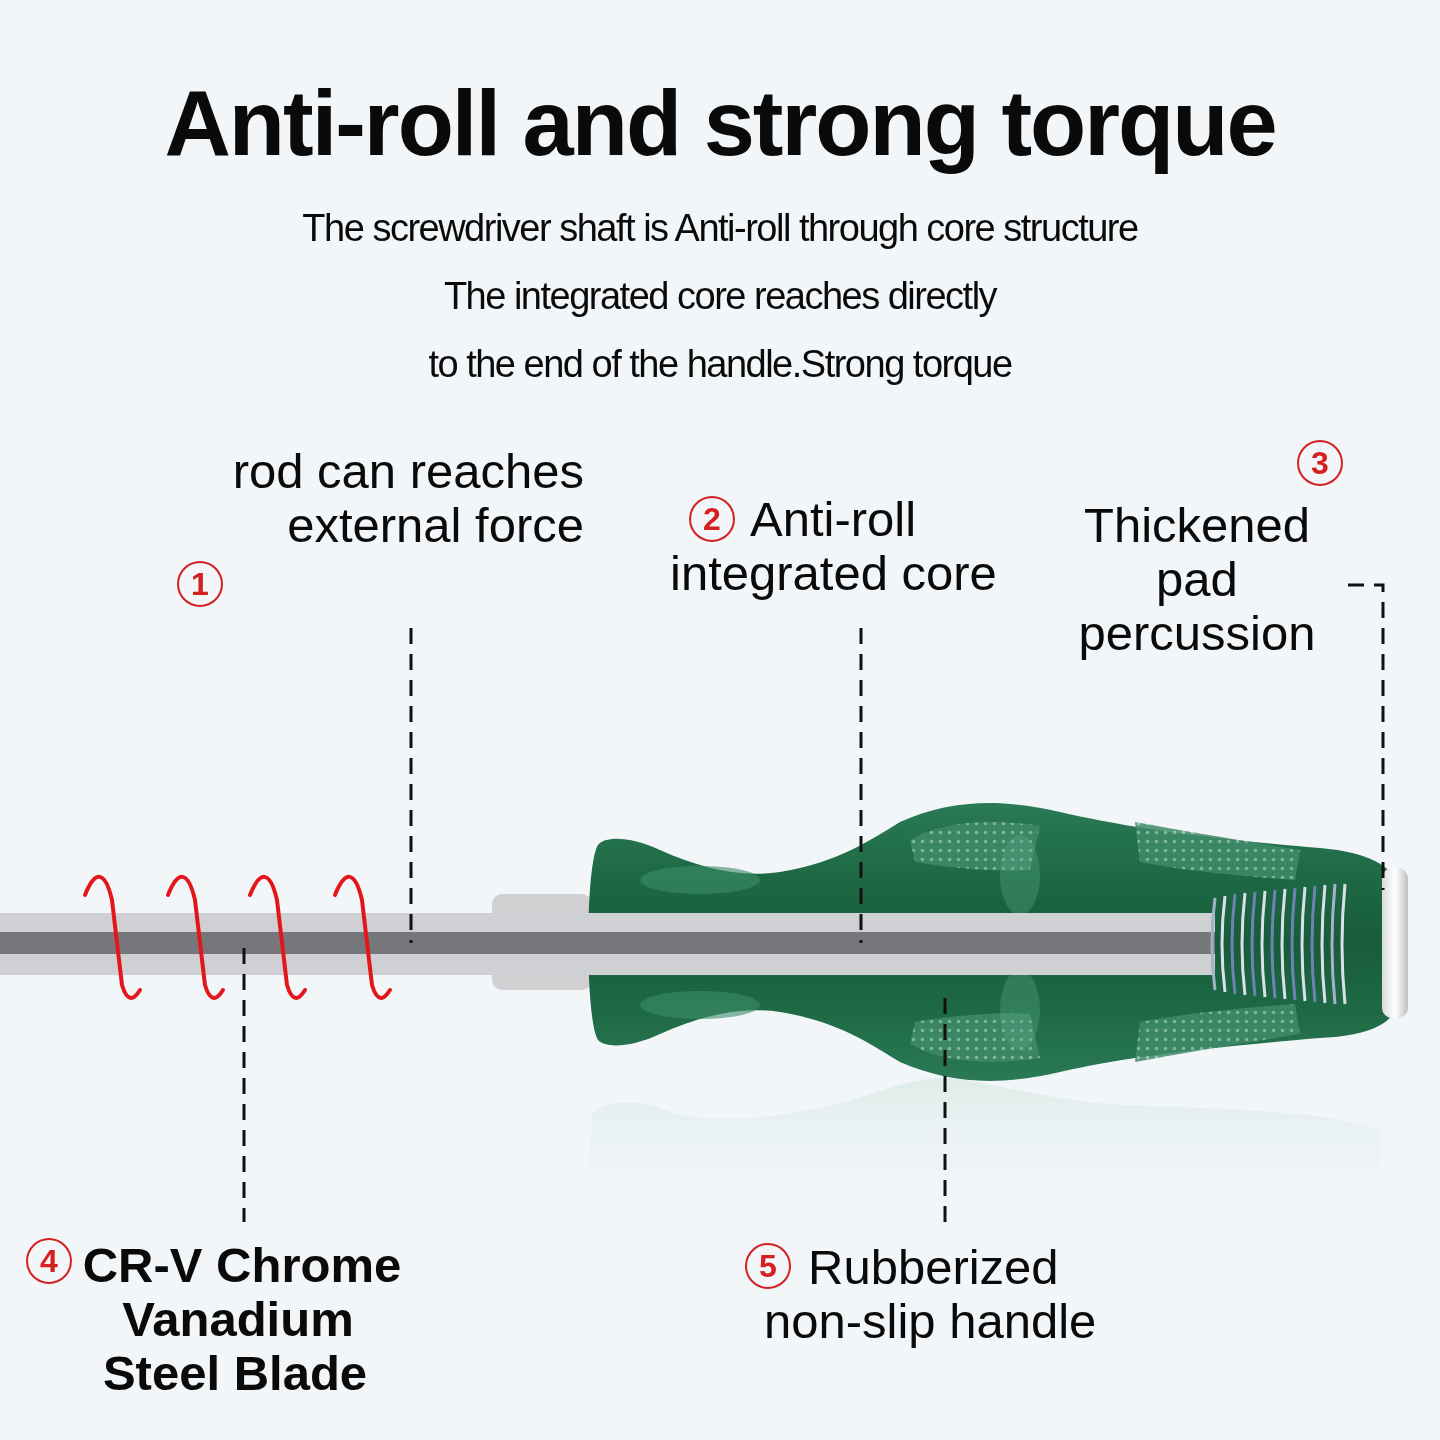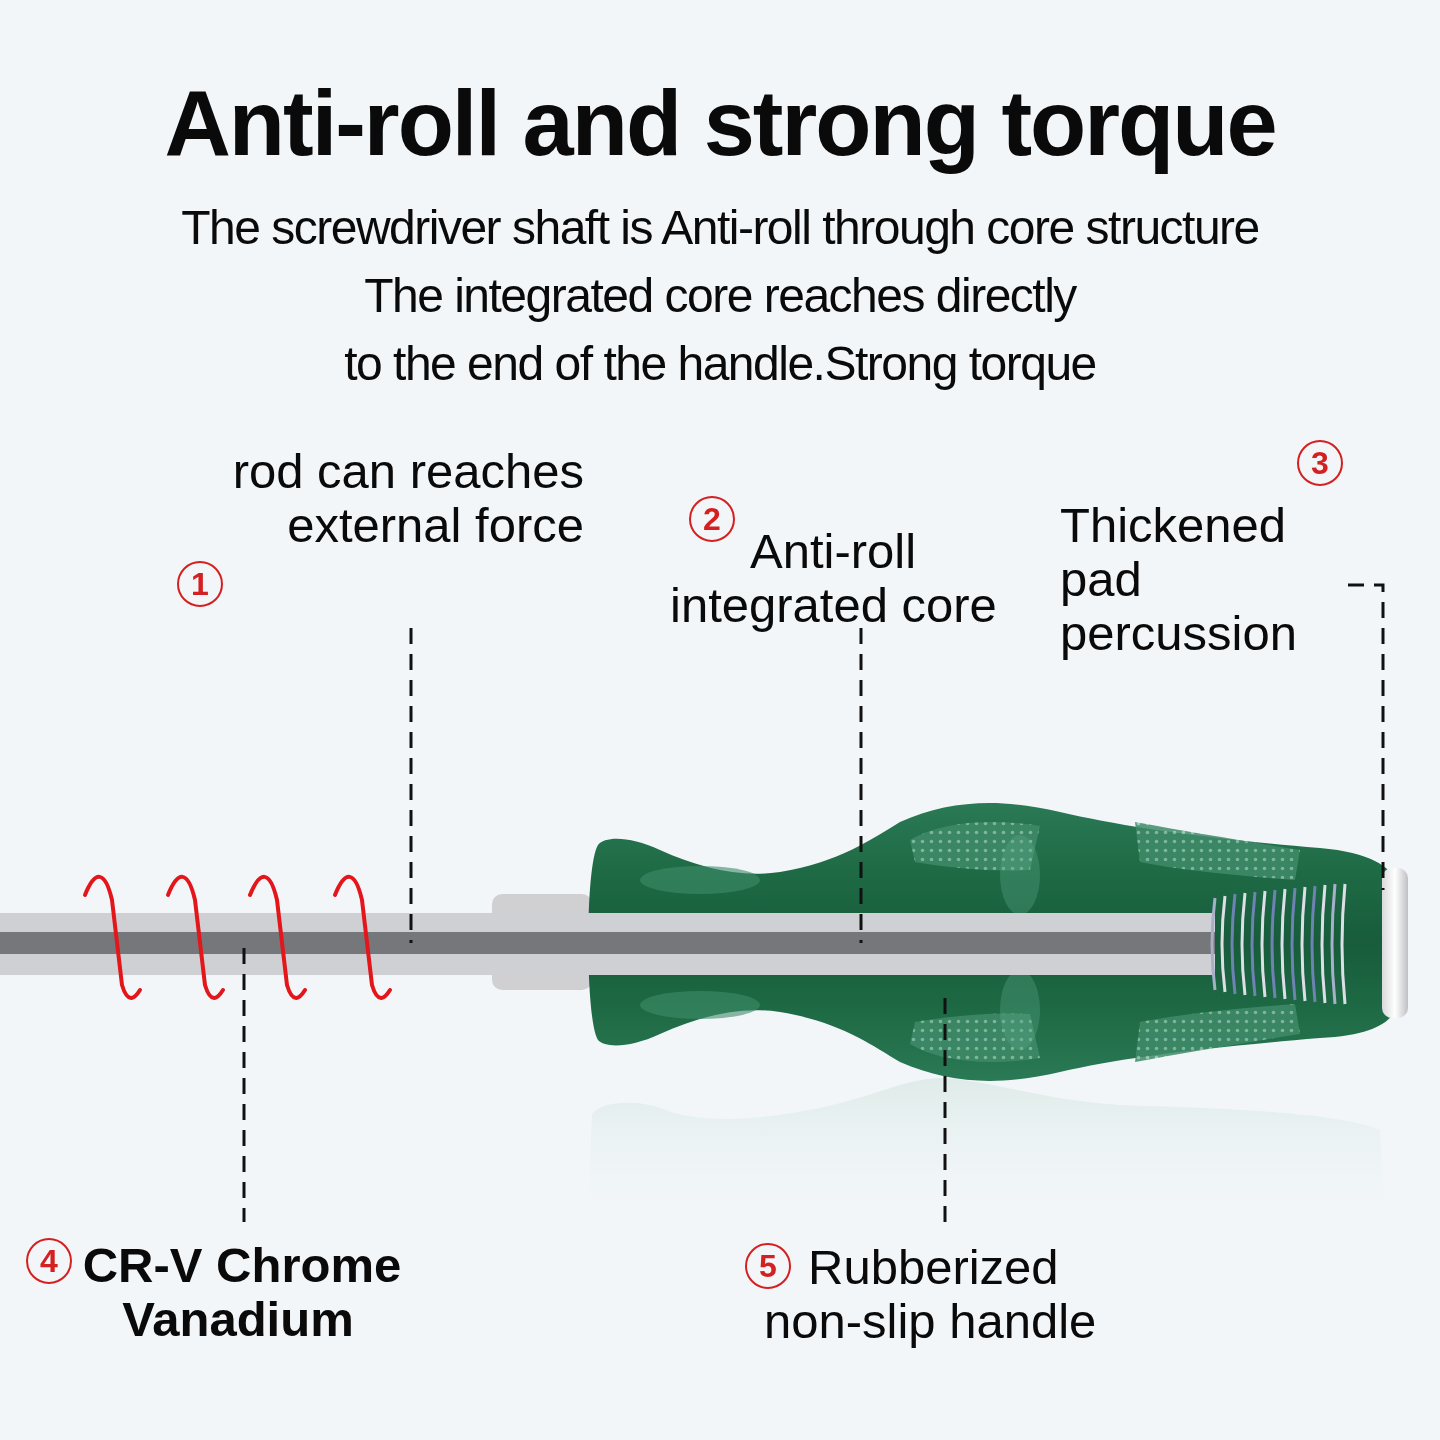--- a/index.html
+++ b/index.html
@@ -10,21 +10,21 @@
     color: #0a0a0a;
     position: relative;
   }
   .title {
     position: absolute; left: 0; top: 44px; width: 1440px;
     text-align: center; font-size: 92px; font-weight: bold;
     letter-spacing: -2px; line-height: 110px; margin-top: 24px;
   }
   .subtitle {
     position: absolute; left: 0; top: 194px; width: 1440px;
-    text-align: center; font-size: 48px; line-height: 68px;
+    text-align: center; font-size: 38px; line-height: 68px;
     letter-spacing: -1.5px;
   }
   .subtitle div { white-space: nowrap; }
   .label { position: absolute; font-size: 49px; line-height: 54px; white-space: nowrap; }
   .label div { white-space: nowrap; }
   .num {
     display: inline-block; width: 42px; height: 42px; border: 2px solid #d42020;
     border-radius: 50%; color: #d42020; font-size: 32px; font-weight: bold;
     line-height: 42px; text-align: center; box-sizing: content-box;
     vertical-align: middle; position: relative; top: -4px;
@@ -139,34 +139,35 @@
 </svg>
 
 <div class="label" style="left:36px; top:444px; width:548px; text-align:right;">
   <div>rod can reaches</div>
   <div>external force</div>
 </div>
 <span class="num abs" style="left:177px; top:561px;">1</span>
 
 <span class="num abs" style="left:689px; top:496px;">2</span>
 <div class="label" style="left:670px; top:492px; width:362px;">
-  <div style="padding-left:80px;margin-top:32px;">Anti-roll</div>
+  <div style="padding-left:80px;">Anti-roll</div>
   <div>integrated core</div>
 </div>
 
 <span class="num abs" style="left:1297px; top:440px;">3</span>
-<div class="label" style="left:1060px; top:498px; width:274px; text-align:left;">
+<div class="label" style="left:1060px; top:498px; width:274px; text-align:center;">
   <div>Thickened</div>
   <div>pad</div>
   <div>percussion</div>
 </div>
 
 <span class="num abs" style="left:26px; top:1238px;">4</span>
 <div class="label" style="left:82px; top:1238px; width:320px; text-align:center;font-weight:bold;">
   <div>CR-V Chrome</div>
   <div style="margin-left:-8px;">Vanadium</div>
+  <div style="margin-left:-14px;">Steel Blade</div>
 </div>
 
 <span class="num abs" style="left:745px; top:1243px;">5</span>
 <div class="label" style="left:764px; top:1240px; width:380px;">
   <div style="padding-left:44px;">Rubberized</div>
   <div>non-slip handle</div>
 </div>
 
 </body></html>

